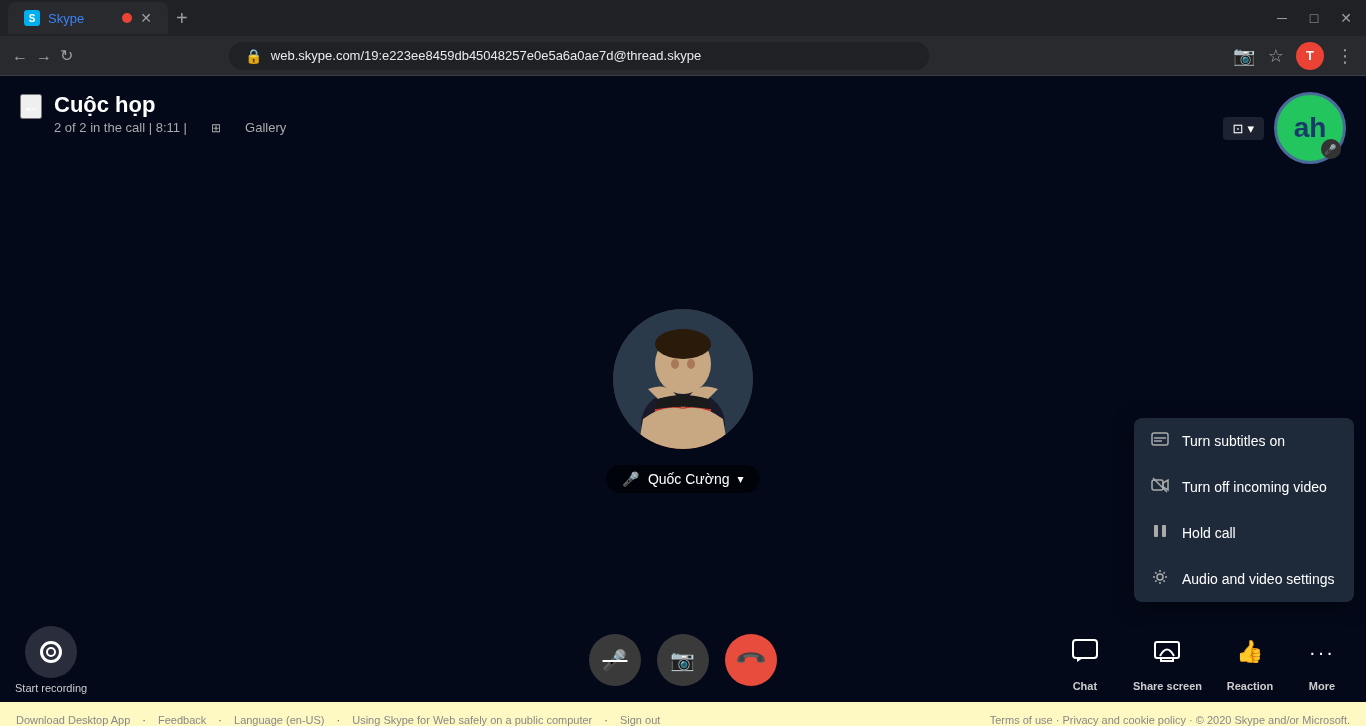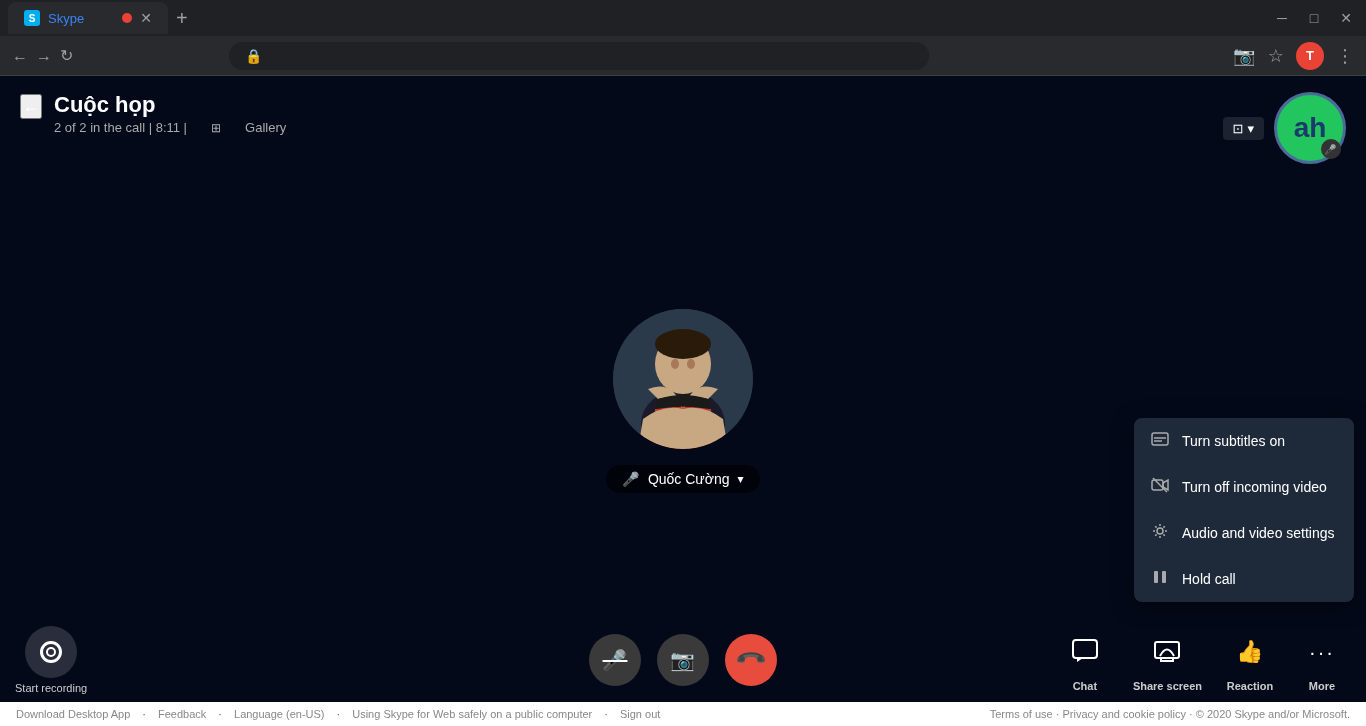--- a/index.html
+++ b/index.html
@@ -235,24 +235,24 @@
       padding: 12px 16px;
       color: white;
       font-size: 14px;
       cursor: pointer;
     }
 
     .menu-icon { font-size: 16px; color: #aaa; width: 20px; text-align: center; }
 
     
     .footer {
-      background: #ffffff;
+      background: #fef9c3;
       height: 24px;
       display: flex;
-      align-items: center;
+      align-items: flex-end;
       justify-content: space-between;
       padding: 0 16px;
       font-size: 11px;
       color: #888;
     }
 
     .footer-left { display: flex; gap: 12px; }
     .footer-link { color: #888; cursor: pointer; }
     .footer-right { color: #888; }
 
@@ -299,20 +299,21 @@
       <button class="win-btn">✕</button>
     </div>
   </div>
 
   <div class="address-bar-row">
     <button class="nav-btn">←</button>
     <button class="nav-btn">→</button>
     <button class="nav-btn">↻</button>
     <div class="address-bar">
       <span style="color:#4caf50; font-size:14px;">🔒</span>
+      <span class="address-text">web.skype.com/19:e223ee8459db45048257e0e5a6a0ae7d@thread.skype</span>
     </div>
     <div class="toolbar-right">
       <span style="color:#9aa0a6; font-size:18px;">📷</span>
       <span style="color:#9aa0a6; font-size:18px;">☆</span>
       <div class="avatar-circle">T</div>
       <span style="color:#9aa0a6; font-size:18px;">⋮</span>
     </div>
   </div>
 </div>
 
@@ -457,34 +458,34 @@
             <rect x="1" y="4" width="11" height="10" rx="2" fill="none" stroke="#aaa" stroke-width="1.5"></rect>
             <path d="M12,7 L17,4 L17,14 L12,11 Z" fill="none" stroke="#aaa" stroke-width="1.5"></path>
             <line x1="2" y1="2" x2="16" y2="16" stroke="#aaa" stroke-width="1.5"></line>
           </svg>
       </span>
       <span>Turn off incoming video</span>
     </div>
     <div class="menu-item">
       <span class="menu-icon">
         <svg width="18" height="18" viewBox="0 0 18 18">
+            <rect x="3" y="3" width="4" height="12" rx="1" fill="#aaa"></rect>
+            <rect x="11" y="3" width="4" height="12" rx="1" fill="#aaa"></rect>
+          </svg>
+      </span>
+      <span>Hold call</span>
+    </div>
+    <div class="menu-item">
+      <span class="menu-icon">
+        <svg width="18" height="18" viewBox="0 0 18 18">
             <circle cx="9" cy="9" r="3" fill="none" stroke="#aaa" stroke-width="1.5"></circle>
             <path d="M9,2 L9,4 M9,14 L9,16 M2,9 L4,9 M14,9 L16,9 M4.2,4.2 L5.6,5.6 M12.4,12.4 L13.8,13.8 M13.8,4.2 L12.4,5.6 M5.6,12.4 L4.2,13.8" stroke="#aaa" stroke-width="1.5"></path>
           </svg>
       </span>
       <span>Audio and video settings</span>
-    </div>
-    <div class="menu-item">
-      <span class="menu-icon">
-        <svg width="18" height="18" viewBox="0 0 18 18">
-            <rect x="3" y="3" width="4" height="12" rx="1" fill="#aaa"></rect>
-            <rect x="11" y="3" width="4" height="12" rx="1" fill="#aaa"></rect>
-          </svg>
-      </span>
-      <span>Hold call</span>
     </div>
   </div>
 
 </div>
 
 <div class="footer">
   <div class="footer-left">
     <span class="footer-link">Download Desktop App</span>
     <span style="color:#555;">·</span>
     <span class="footer-link">Feedback</span>

